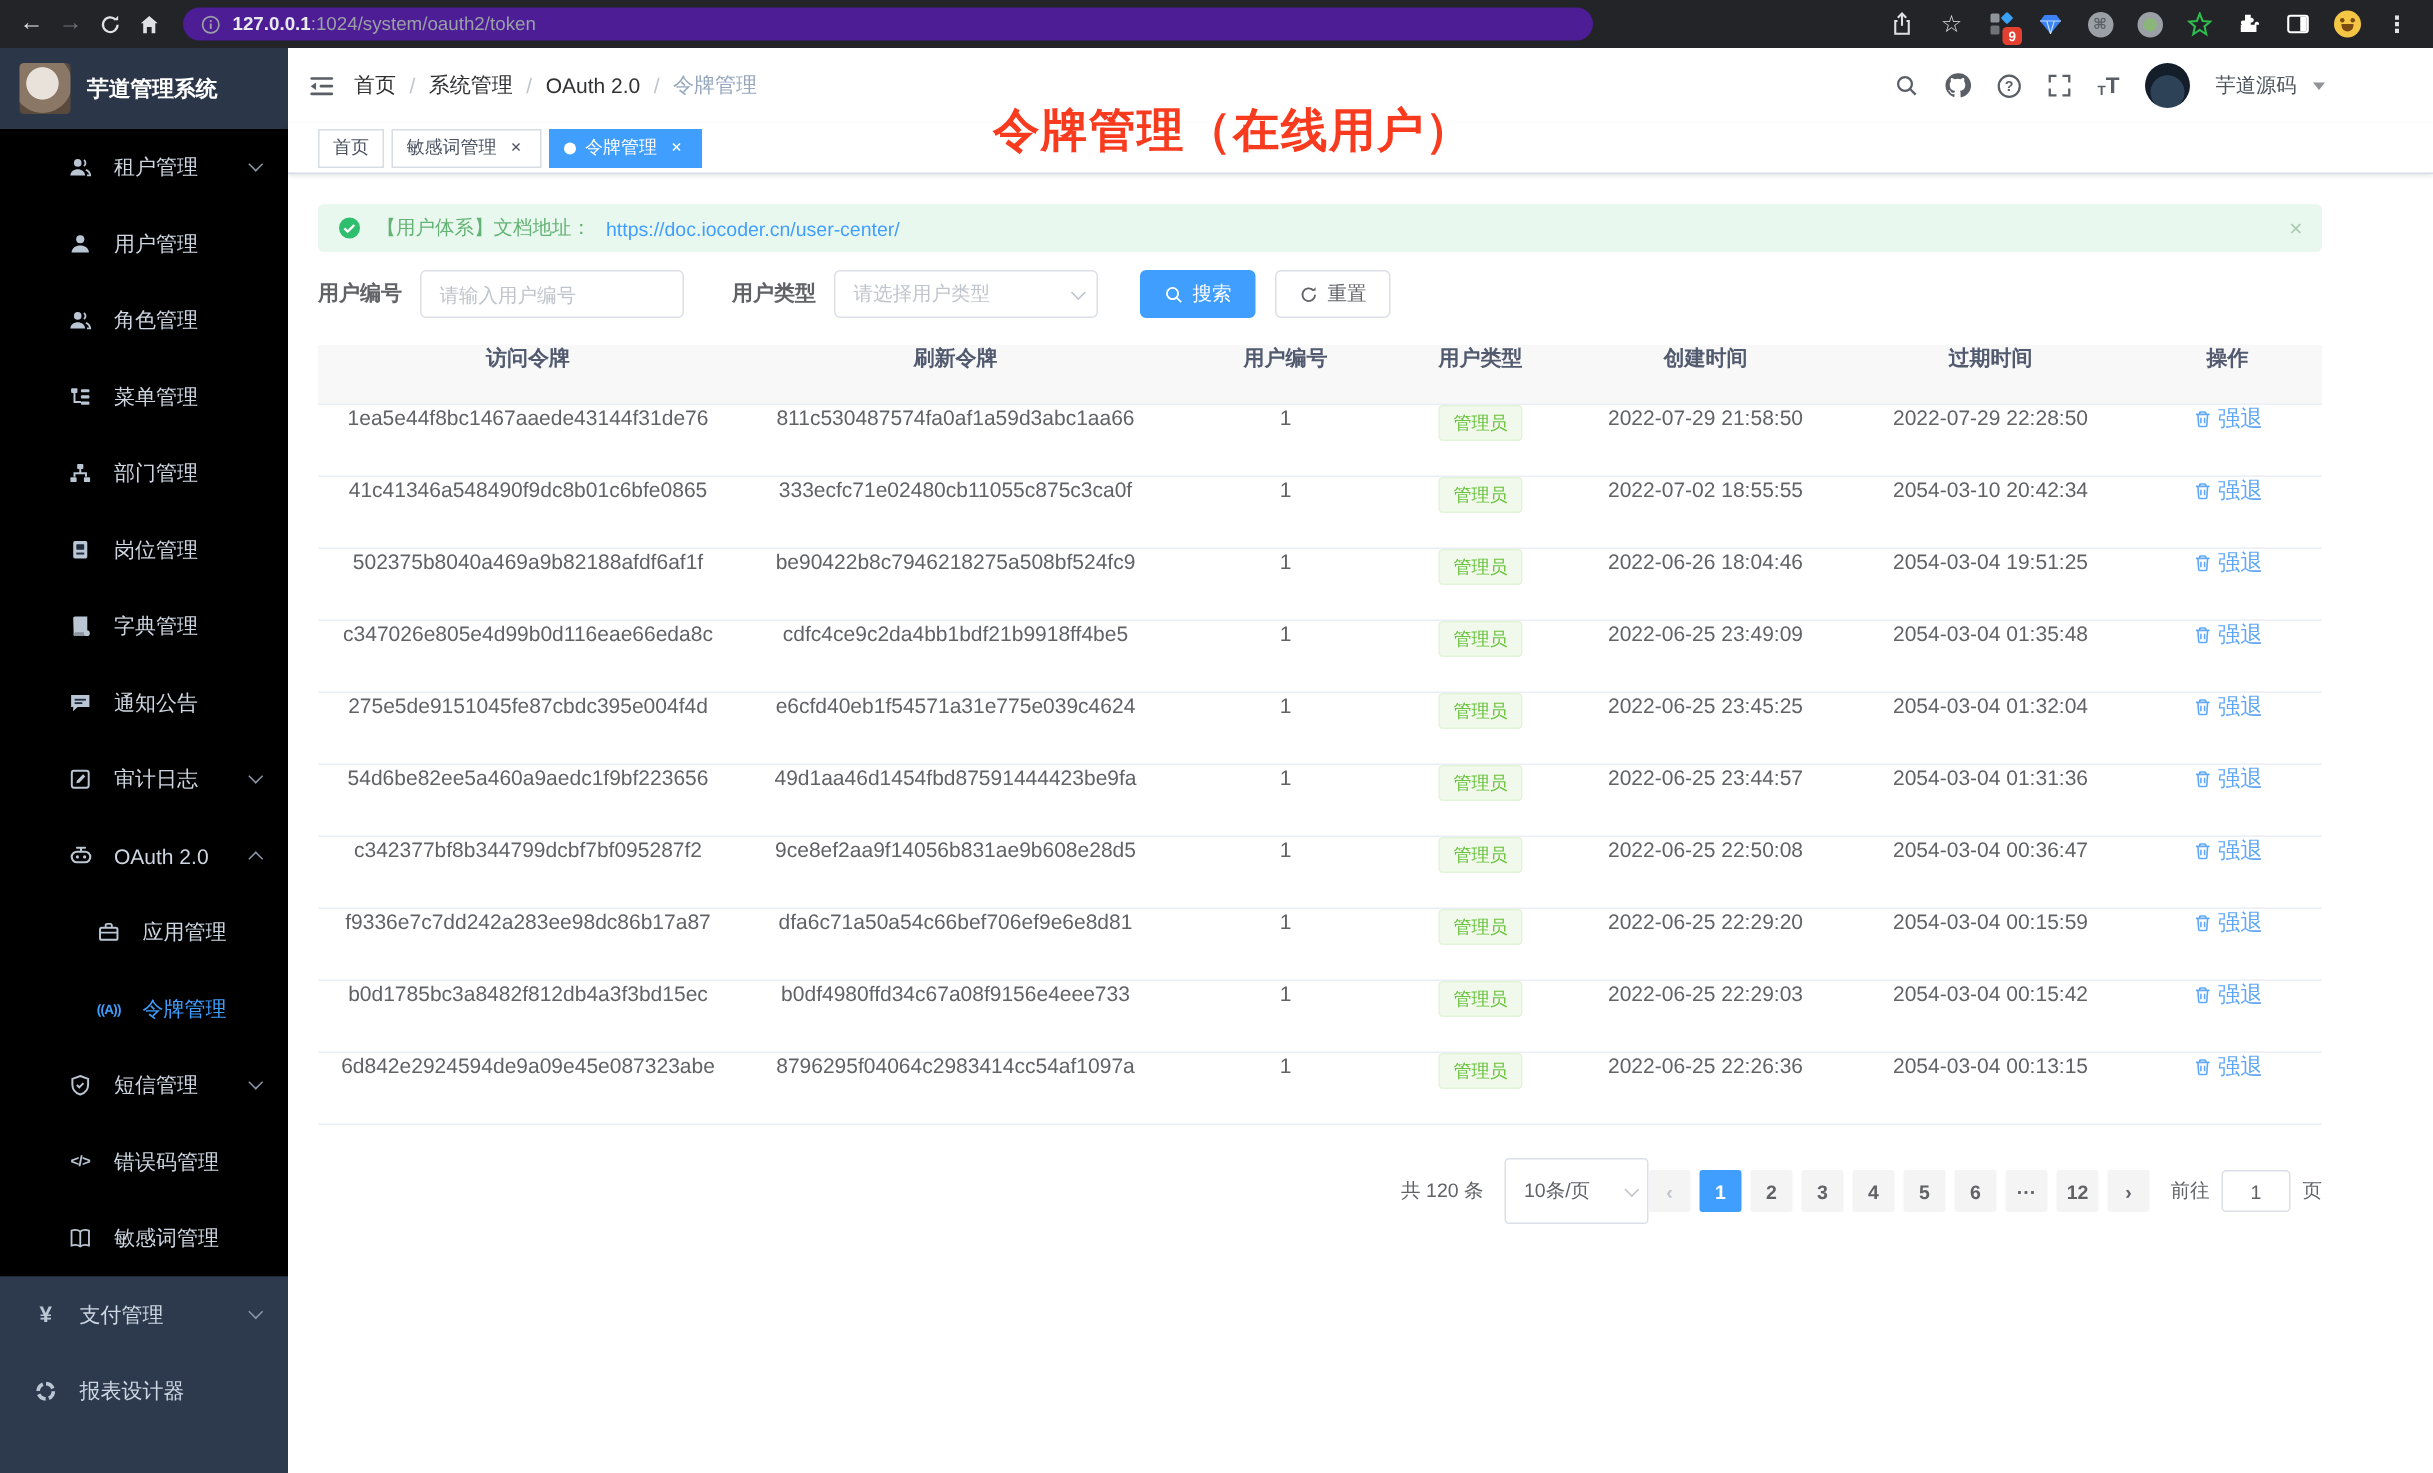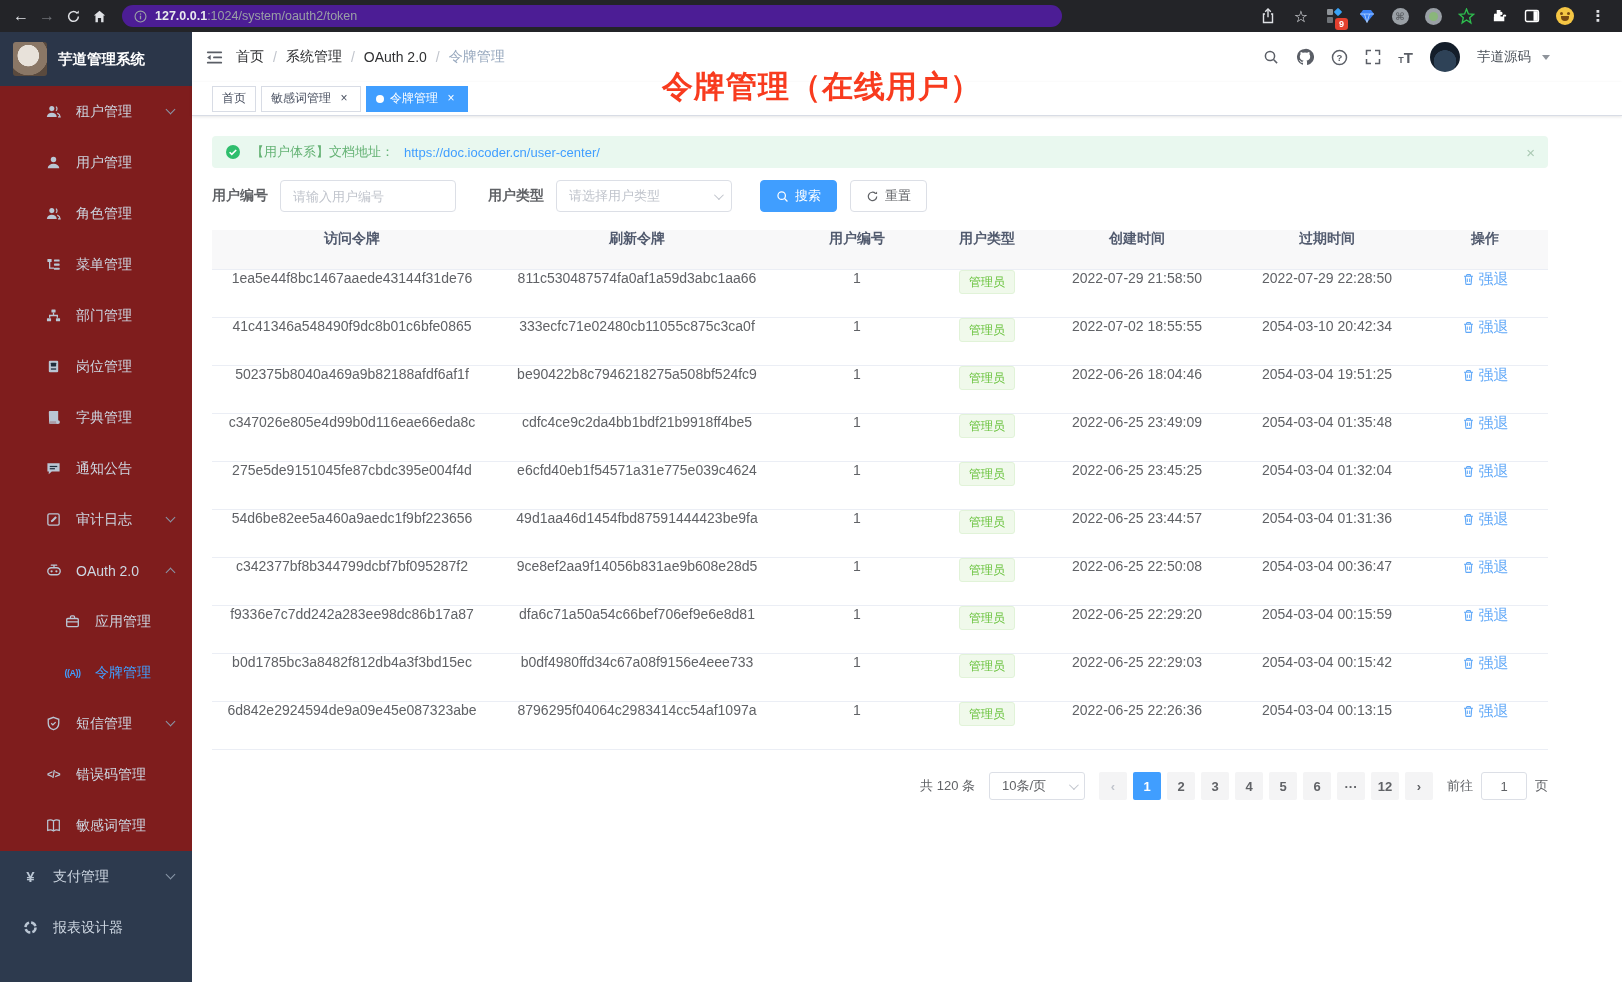--- a/index.html
+++ b/index.html
@@ -22,21 +22,21 @@
   .smiley{width:18px;height:18px;border-radius:50%;background:#f5c644;position:relative;}
   .smiley:before{content:"";position:absolute;left:4px;top:5px;width:3px;height:3px;border-radius:50%;background:#7a4a12;box-shadow:7px 0 0 #7a4a12;}
   .smiley:after{content:"";position:absolute;left:5px;top:9px;width:8px;height:5px;border-radius:0 0 8px 8px;background:#7a4a12;}
 
   
   .app{display:flex;height:950px;}
   .sidebar{width:192px;background:#1f2d3d;display:flex;flex-direction:column;flex-shrink:0;}
   .logo{height:54px;background:#2b3649;display:flex;align-items:center;padding-left:13px;gap:11px;}
   .logo-img{width:34px;height:34px;border-radius:3px;background:radial-gradient(circle at 45% 40%, #e8e2da 0 38%, #8a7766 40% 70%, #5a4a3e 72%);flex-shrink:0;}
   .logo-title{color:#fff;font-weight:700;font-size:14.5px;}
-  .menu-group.sub{background:#7f1d1d;}
+  .menu-group.sub{background:#000000;}
   .menu-group.root{background:#2d3a4e;flex:1;}
   .menu-item{height:51px;display:flex;align-items:center;position:relative;font-size:14px;color:#cdd6e1;cursor:pointer;}
   .menu-item.lvl0{padding-left:22px;}
   .menu-item.lvl1{padding-left:45px;}
   .menu-item.lvl2{padding-left:64px;}
   .menu-item .mi-icon{width:17px;margin-right:14px;display:flex;justify-content:center;align-items:center;color:#bac6d4;flex-shrink:0;}
   .menu-item.active, .menu-item.active .mi-icon{color:#409eff;}
   .chevron{position:absolute;right:18px;width:7px;height:7px;border-right:1.5px solid #8a97a8;border-bottom:1.5px solid #8a97a8;}
   .chevron.down{transform:rotate(45deg);top:20px;}
   .chevron.up{transform:rotate(-135deg);top:24px;}
@@ -88,21 +88,21 @@
   .th{height:40px;background:#f8f8f9;color:#515a6e;font-weight:700;border-bottom:1px solid #ebeef5;}
   .tr{height:48px;border-bottom:1px solid #ebeef5;color:#606266;}
   .td{text-align:center;}
   .c1{width:280px;}.c2{width:290px;}.c3{width:150px;}.c4{width:110px;}.c5{width:190px;}.c6{width:190px;}.c7{width:126px;}
   .badge{display:inline-block;padding:0 9px;line-height:22px;background:#f0f9eb;border:1px solid #e1f3d8;color:#67c23a;border-radius:3px;font-size:12px;}
   .action{color:#5ea7f8;display:inline-flex;align-items:center;gap:4px;font-size:15px;cursor:pointer;}
 
   
   .pagination{display:flex;align-items:center;justify-content:flex-end;margin-top:22px;font-size:13px;color:#606266;}
   .total{margin-right:14px;}
-  .psize{width:96px;height:28px;border:1px solid #dcdfe6;border-radius:3px;display:flex;align-items:center;justify-content:space-between;padding:0 8px 0 12px;color:#606266;cursor:pointer;margin-right:14px;}
+  .psize{width:96px;height:44px;border:1px solid #dcdfe6;border-radius:3px;display:flex;align-items:center;justify-content:space-between;padding:0 8px 0 12px;color:#606266;cursor:pointer;}
   .pager{display:flex;align-items:center;gap:6px;margin-right:14px;}
   .pbtn{min-width:28px;height:28px;background:#f4f4f5;border-radius:2px;display:flex;align-items:center;justify-content:center;color:#606266;font-weight:700;font-size:13px;cursor:pointer;padding:0 4px;}
   .pbtn.active{background:#409eff;color:#fff;}
   .pbtn.prev{color:#c0c4cc;}
   .goto{display:flex;align-items:center;gap:8px;}
   .goto input{width:46px;height:28px;border:1px solid #dcdfe6;border-radius:3px;text-align:center;color:#606266;font-size:13px;outline:none;}
 
   
   .annotation{position:absolute;left:470px;top:34px;font-size:31px;font-weight:700;color:#f83b1e;z-index:6;letter-spacing:1px;white-space:nowrap;}
 </style>

